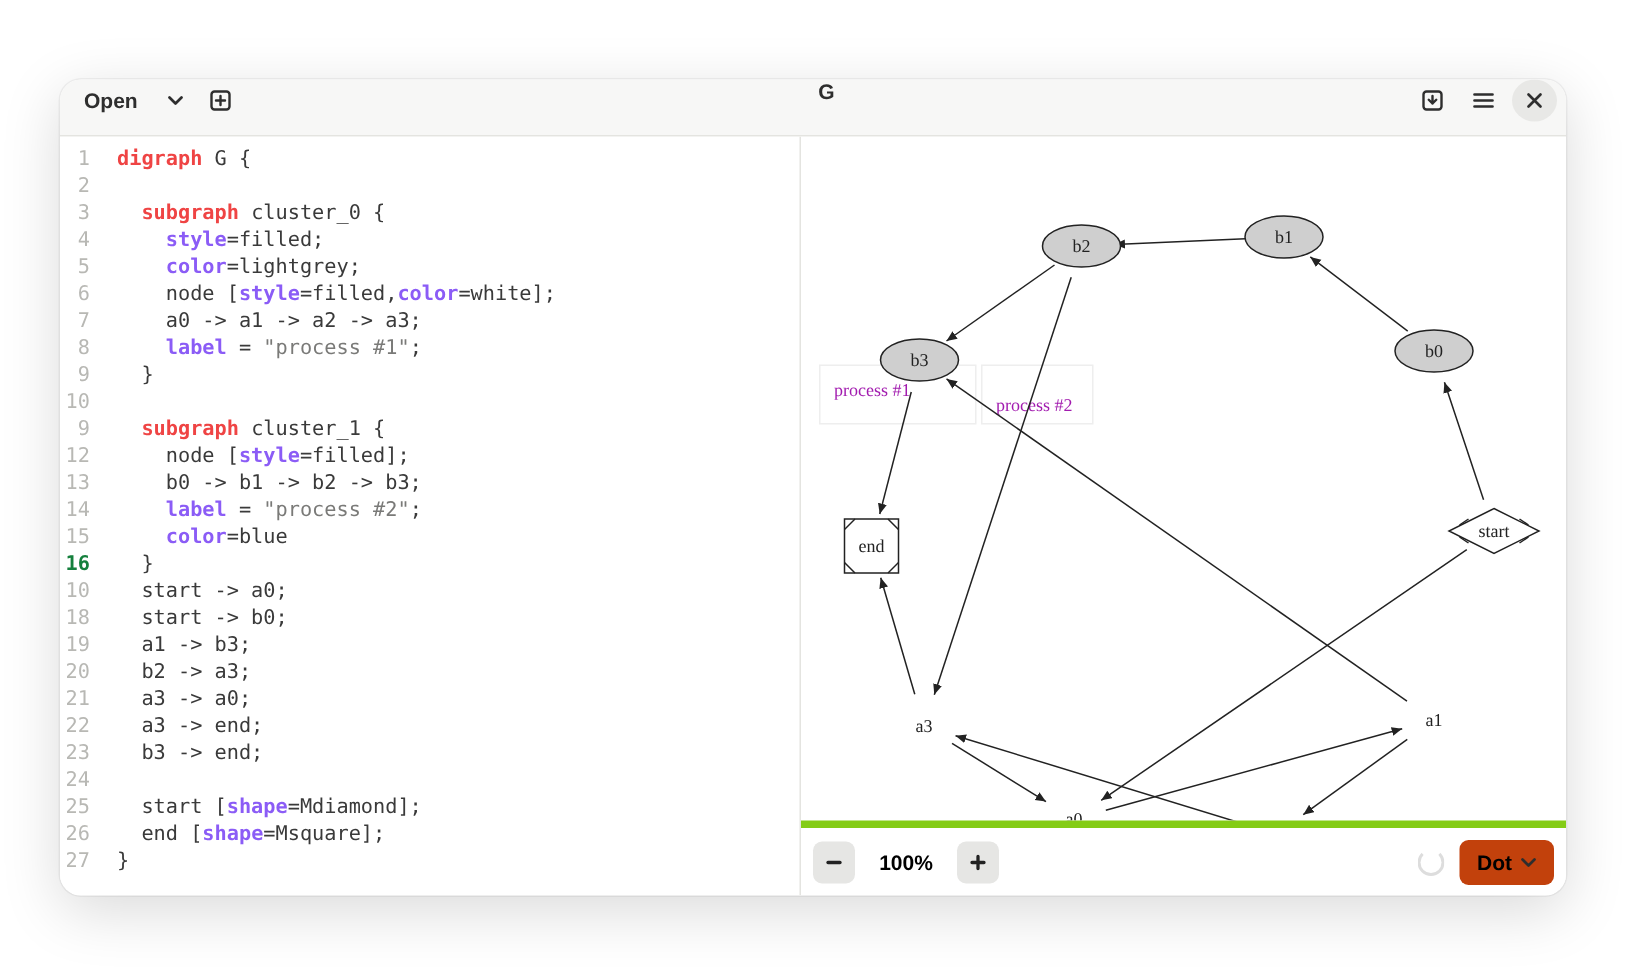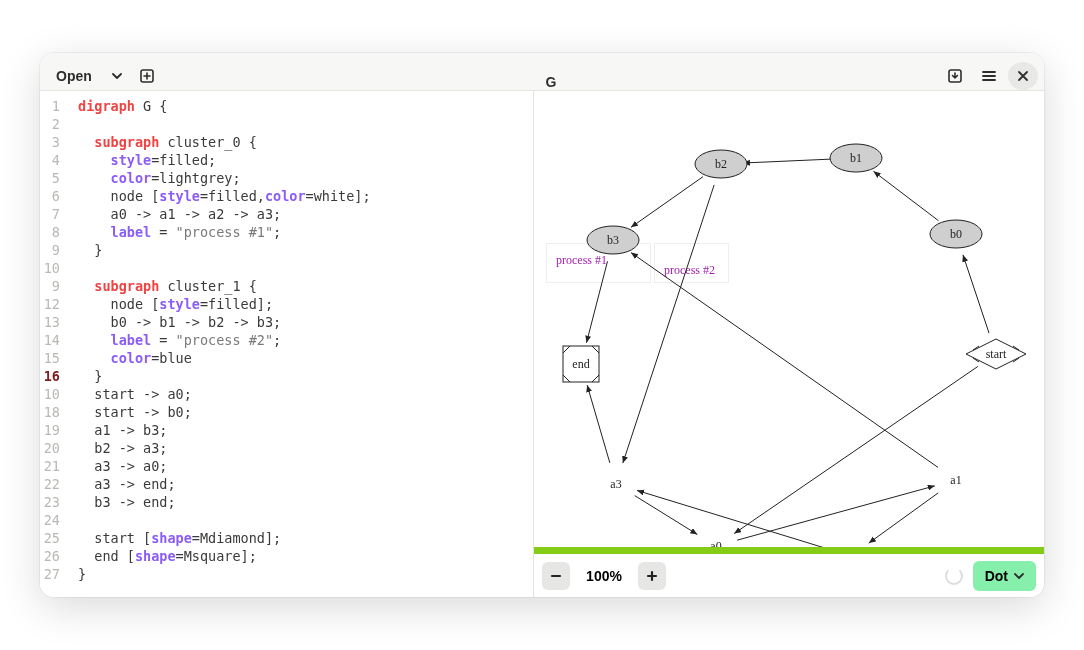--- a/index.html
+++ b/index.html
@@ -1,40 +1,40 @@
 <!DOCTYPE html>
 <html><head>
 <meta charset="utf-8">
 <style>
 *{box-sizing:border-box;margin:0;padding:0}
 body{background:#fff;font-family:-apple-system,BlinkMacSystemFont,"Segoe UI",sans-serif;display:flex;align-items:center;justify-content:center;height:650px}
 .window{width:1004px;height:544px;background:#fff;border-radius:14px;box-shadow:0 10px 40px rgba(0,0,0,0.15),0 0 0 1px rgba(0,0,0,0.05);display:flex;flex-direction:column;overflow:hidden}
-.headerbar{height:38px;background:#f7f7f6;border-bottom:1px solid #e4e4e0;display:flex;align-items:flex-end;padding:0 6px;gap:6px}
+.headerbar{height:38px;background:#f7f7f6;border-bottom:1px solid #e4e4e0;display:flex;align-items:flex-start;padding:0 6px;gap:6px}
 .hb-btn{height:28px;border-radius:6px;border:none;background:transparent;display:flex;align-items:center;justify-content:center;cursor:pointer;font-size:14px;color:#2e2e2e}
 .open-btn{font-weight:700;padding:0 10px;font-size:14px}
 .chev-btn{width:18px;padding:0}
 .icon-btn{width:30px}
 .title{flex:1;text-align:center;font-weight:700;font-size:14px;color:#2e2e2e}
 .hb-right{display:flex;gap:4px;align-items:center}
 .close-btn{width:30px;height:28px;border-radius:50%;background:#e8e8e6}
 .content{flex:1;display:flex;overflow:hidden}
 .editor{flex:0 0 494px;display:flex;font-family:ui-monospace,Menlo,Consolas,monospace;font-size:13.5px;line-height:18px;background:#fff;border-right:1px solid #e4e4e0;overflow:hidden}
 .gutter{flex:0 0 28px;padding:6px 8px 6px 0;text-align:right;color:#b8b8b4;user-select:none}
 .code{flex:1;padding:6px 10px;white-space:pre;color:#3a3a3a;overflow:hidden}
 .kw{color:#ef4444;font-weight:700}
 .attr{color:#8b5cf6;font-weight:700}
 .str{color:#7a7a78}
-.cursor-line-num{font-weight:700;color:#7f1d1d}
+.cursor-line-num{font-weight:700;color:#15803d}
 .viewer{flex:1;display:flex;flex-direction:column;background:#fff}
 .graph-canvas{flex:1;position:relative;overflow:hidden}
-.zoombar{height:50px;border-top:7px solid #84cc16;display:flex;align-items:center;padding:0 8px;gap:10px}
+.zoombar{height:50px;border-top:5px solid #84cc16;display:flex;align-items:center;padding:0 8px;gap:10px}
 .zoom-btn{width:28px;height:28px;border-radius:6px;border:none;background:#e6e6e4;font-size:16px;font-weight:900;display:flex;align-items:center;justify-content:center;cursor:pointer}
 .zoom-label{font-weight:700;font-size:14px;min-width:48px;text-align:center}
 .spacer{flex:1}
-.engine-btn{height:30px;border-radius:6px;border:none;background:#86efac;font-weight:700;font-size:14px;padding:0 12px;display:flex;align-items:center;gap:6px;cursor:pointer}
+.engine-btn{height:30px;border-radius:6px;border:none;background:#c2410c;font-weight:700;font-size:14px;padding:0 12px;display:flex;align-items:center;gap:6px;cursor:pointer}
 .spinner{width:18px;height:18px;border:2px solid #ddd;border-top-color:transparent;border-radius:50%}
 svg text{font-family:serif;font-size:12px}
 .ghost-box{position:absolute;border:1px solid #eee;background:transparent}
 .ghost-text{position:absolute;color:#a21caf;font-family:serif;font-size:12px}
 .gnode-ellipse{fill:#cfcfcf;stroke:#222;stroke-width:1}
 .gnode-text{fill:#222;text-anchor:middle;dominant-baseline:central}
 .edge{stroke:#222;stroke-width:1;fill:none}
 .arrowhead{fill:#222}
 </style>
 </head>

